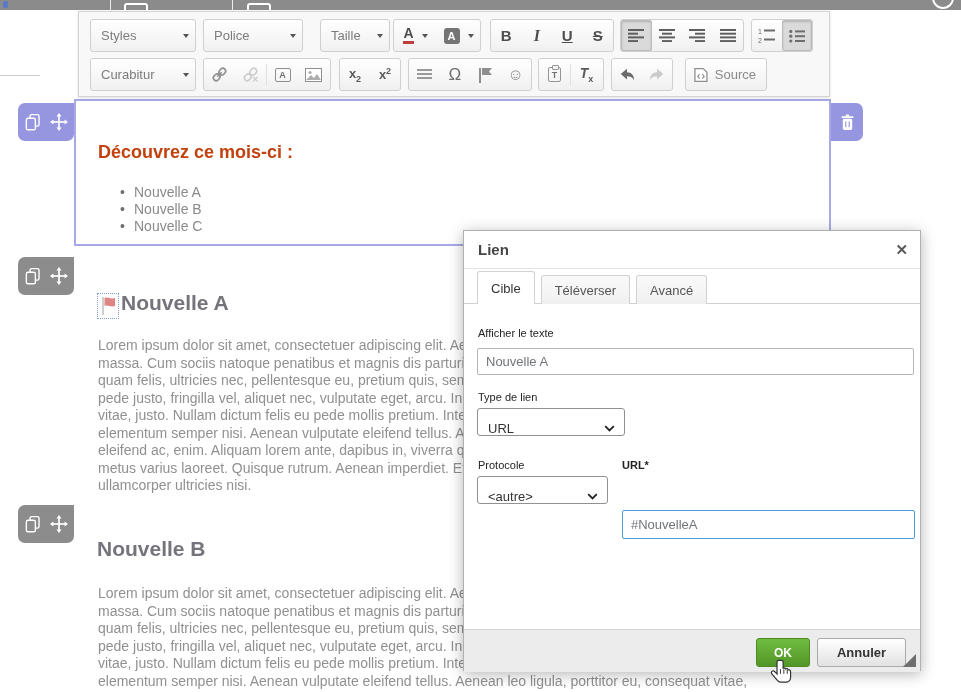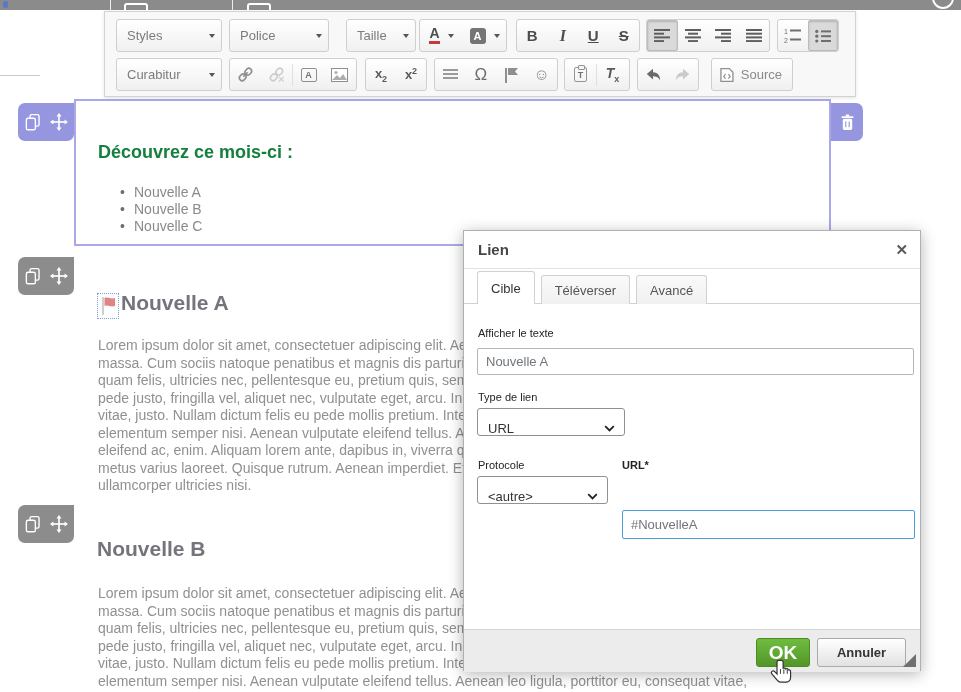--- a/index.html
+++ b/index.html
@@ -9,21 +9,21 @@
   
   #topbar { position:absolute; left:0; top:0; width:961px; height:10px; background:#8b8b8b; overflow:hidden; z-index:3; }
   .tb-sep { position:absolute; top:0; width:1px; height:10px; background:rgba(255,255,255,.85); }
   .tb-icon-rect { position:absolute; top:3px; width:24px; height:13px; border:2px solid #fff; border-radius:3px; }
   .tb-circle { position:absolute; width:22px; height:22px; border:2px solid #fff; border-radius:50%; top:-13px; }
   .tb-glyph { position:absolute; left:3px; top:1px; width:5px; height:7px; background:#5b79c9; border-radius:2px; }
   #page-line { position:absolute; left:0; top:75px; width:40px; height:1px; background:#cacaca; }
 
   
   #toolbar { position:absolute; left:78px; top:11px; width:752px; height:86px; background:#f8f8f8;
-             border:1px solid #d3d3d3; box-shadow:0 1px 3px rgba(0,0,0,.12); z-index:4;margin-left:26px; }
+             border:1px solid #d3d3d3; box-shadow:0 1px 3px rgba(0,0,0,.12); z-index:4; }
   .combo, .grp { position:absolute; height:33px; border:1px solid #cfcfcf; border-radius:3px;
                  background:linear-gradient(#ffffff,#f0f0f0); display:flex; align-items:center; }
   .combo { padding:0 6px 0 10px; justify-content:space-between; cursor:default; }
   .combo .clabel { font-size:13px; color:#7c7c7c; }
   .caret { width:0; height:0; border-left:3.5px solid transparent; border-right:3.5px solid transparent; border-top:4px solid #555; margin-left:8px; }
   .tbtn { width:31px; height:31px; display:flex; align-items:center; justify-content:center; color:#4d4d4d; position:relative; }
   .tbtn.w44 { width:44px; }
   .tbtn.pressed { background:#dadada; border:1px solid #bcbcbc; border-radius:2px; box-shadow:inset 0 1px 2px rgba(0,0,0,.18); }
   .tbtn.disabled { color:#c9c9c9; }
   .gdiv { width:1px; height:22px; background:#e0e0e0; }
@@ -49,21 +49,21 @@
   .srcbtn { padding:0 10px 0 8px; gap:6px; cursor:default; }
   .srclabel { font-size:13px; color:#8a8a8a; }
 
   
   #block1 { position:absolute; left:74px; top:99px; width:757px; height:147px; background:#fff; border:2px solid #a9a9e8; z-index:1; }
   .side-tab { position:absolute; width:56px; height:38px; border-radius:7px 0 7px 7px; display:flex; align-items:center; justify-content:center; gap:9px; z-index:2; }
   .side-tab.purple { background:#9595e0; }
   .side-tab.gray { background:#8c8c8c; }
   #trash-tab { position:absolute; left:831px; top:103px; width:32px; height:38px; background:#9595e0; border-radius:0 7px 7px 0;
                display:flex; align-items:center; justify-content:center; z-index:2; }
-  .h-intro { position:absolute; left:98px; top:142px; font-size:18px; font-weight:bold; color:#15803d; z-index:1; }
+  .h-intro { position:absolute; left:98px; top:142px; font-size:18px; font-weight:bold; color:#c2410c; z-index:1; }
   #intro-list { position:absolute; left:116px; top:184px; list-style:none; z-index:1; }
   #intro-list li { font-size:14px; color:#8a8a8a; line-height:17px; padding-left:18px; position:relative; }
   #intro-list li::before { content:"•"; position:absolute; left:4px; color:#6e6e6e; }
   .h-section { position:absolute; font-size:21px; font-weight:bold; color:#74747c; z-index:1; }
   .para { position:absolute; left:98px; width:730px; font-size:14px; line-height:17.5px; color:#909090; white-space:pre-line; z-index:1; }
   #flag-anchor { position:absolute; left:97px; top:293px; width:22px; height:26px; border:1px dotted #7e9fd4;
                  display:flex; align-items:center; justify-content:center; z-index:1; background:#fdfdfd; }
 
   
   #dialog { position:absolute; left:463px; top:230px; width:458px; height:441px; background:#fff; border:1px solid #b0b0b0;
@@ -83,21 +83,21 @@
   .dinput { position:absolute; height:27px; border:1px solid #b0b6ba; border-radius:2px; font-family:"Liberation Sans",sans-serif;
             font-size:13px; color:#70757a; padding:0 8px; background:#fff; outline:none; }
   .dinput.focus { border-color:#4a9ed9;margin-top:34px; }
   .dselect { position:absolute; height:28px; border:1px solid #919191; border-radius:3px; background:#fff;
              display:flex; align-items:center; justify-content:space-between; padding:12px 9px 0 10px; font-size:13px; color:#333; cursor:default; }
   #browse-btn { position:absolute; left:13px; top:290px; width:155px; height:27px; background:linear-gradient(#fefefe,#e8e8e8);
                 border:1px solid #b6b6b6; border-radius:3px; font-size:13px; color:#333;
                 display:flex; align-items:center; justify-content:center; cursor:default; }
   #dlg-footer { position:absolute; left:0; top:398px; right:0; height:43px; background:#ececec; border-top:1px solid #d4d4d4; }
   #ok-btn { position:absolute; left:292px; top:8px; width:54px; height:29px; border-radius:3px;
-            background:linear-gradient(#6fbc3f,#539629); border:1px solid #4c8b20; color:#fff; font-weight:bold; font-size:19px;
+            background:linear-gradient(#6fbc3f,#539629); border:1px solid #4c8b20; color:#fff; font-weight:bold; font-size:12px;
             display:flex; align-items:center; justify-content:center; cursor:default; }
   #cancel-btn { position:absolute; left:353px; top:8px; width:89px; height:29px; border-radius:3px;
             background:linear-gradient(#ffffff,#e2e2e2); border:1px solid #aaa; color:#333; font-weight:bold; font-size:13px;
             display:flex; align-items:center; justify-content:center; cursor:default; }
   #resize-grip { position:absolute; right:4px; bottom:5px; width:0; height:0;
                  border-left:13px solid transparent; border-bottom:13px solid #6f6f6f; }
   #cursor { position:absolute; left:768px; top:658px; z-index:50; pointer-events:none; }
 </style>
 </head>
 <body>

